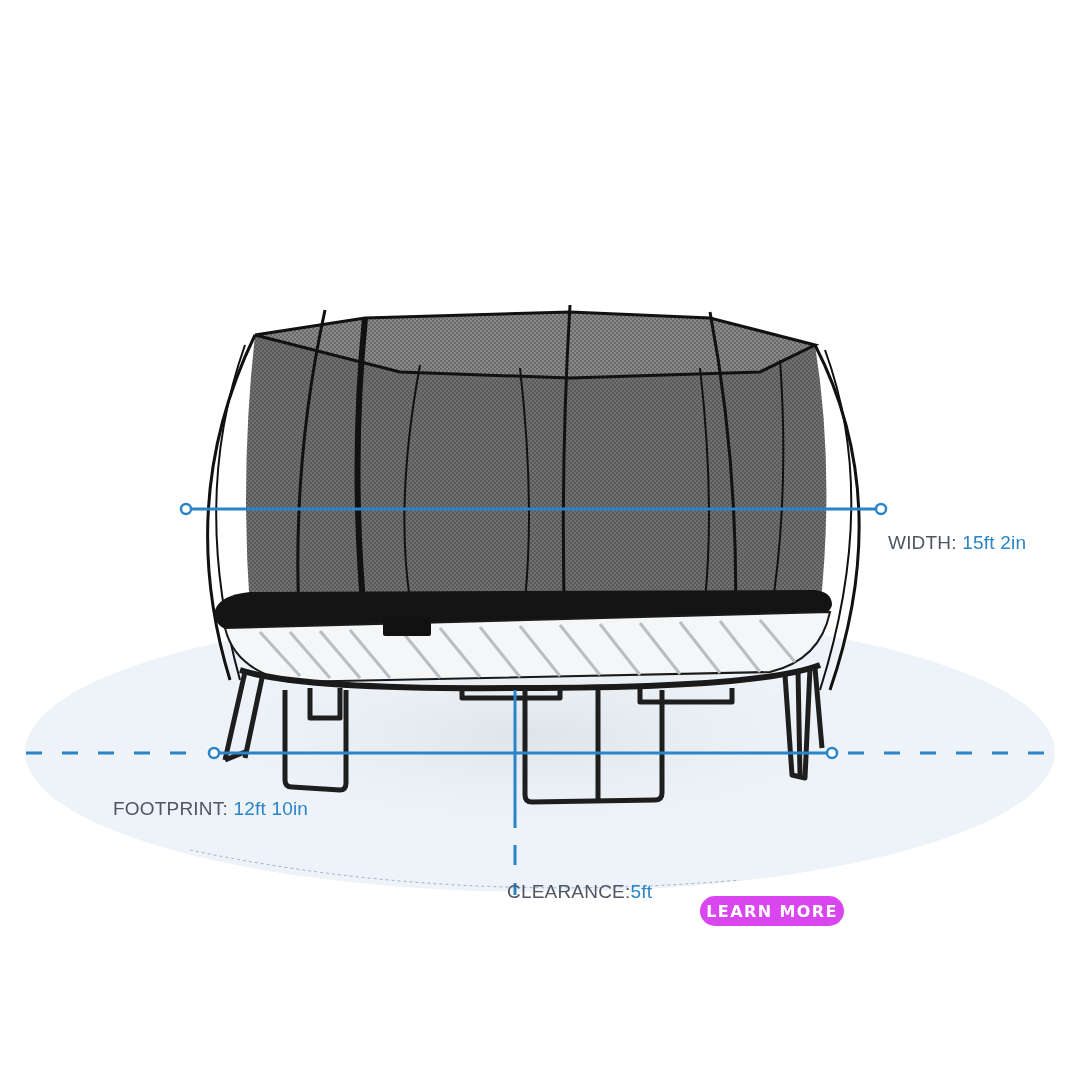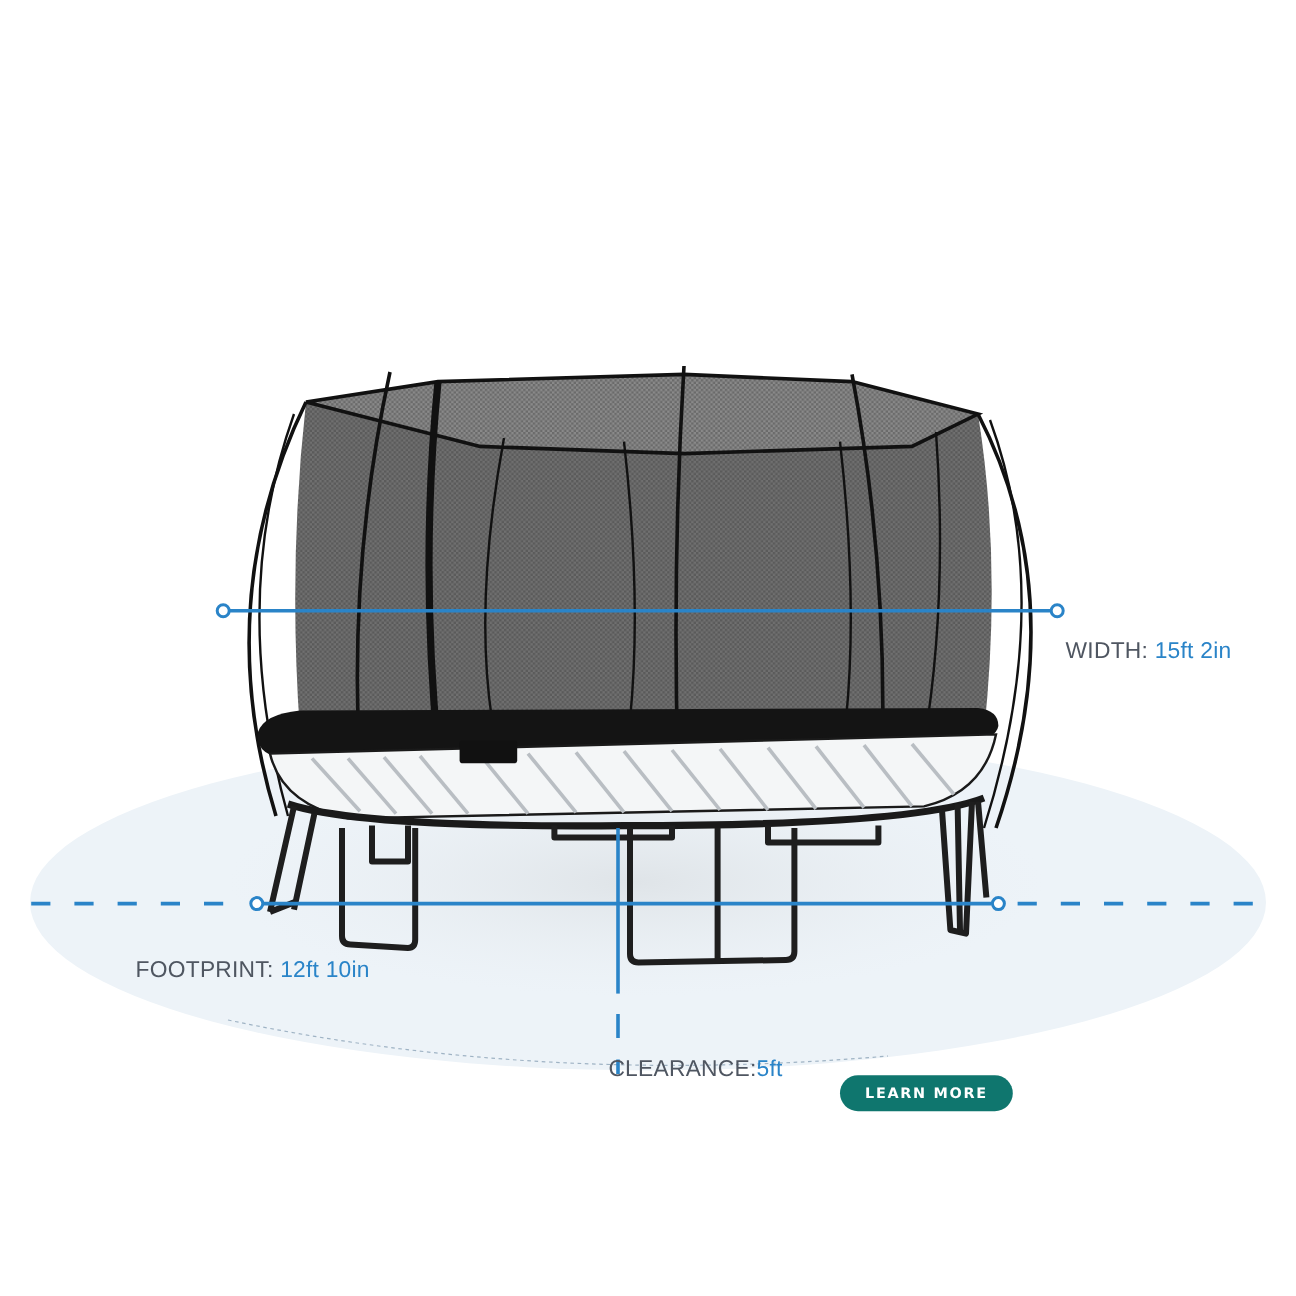--- a/index.html
+++ b/index.html
@@ -3,22 +3,22 @@
 <meta charset="utf-8">
 <style>
   html, body { margin:0; padding:0; background:#ffffff; }
   body { width:1080px; height:1080px; position:relative; overflow:hidden; font-family:"Liberation Sans", sans-serif; }
   .stage { position:absolute; left:0; top:0; width:1080px; height:808px; }
   .label { position:absolute; font-size:19px; letter-spacing:0.2px; white-space:nowrap; }
   .label .k { color:#4f5661; }
   .label .v { color:#2a84c8; }
   .learn-btn {
     position:absolute; left:700px; top:896px; width:144px; height:30px;
-    background:#0f766e; color:#ffffff; border-radius:15px; border:none;
-    font-family:"DejaVu Sans", sans-serif; font-weight:bold; font-size:12px; letter-spacing:1.4px;
+    background:#d946ef; color:#ffffff; border-radius:15px; border:none;
+    font-family:"DejaVu Sans", sans-serif; font-weight:bold; font-size:16px; letter-spacing:1.4px;
     display:flex; align-items:center; justify-content:center; cursor:pointer; padding:0;
   }
 </style>
 </head>
 <body>
 
 <div class="stage">
   <svg width="1080" height="1080" viewBox="0 0 1080 1080">
     <defs>
       <pattern id="mesh" width="4" height="4" patternUnits="userSpaceOnUse">

